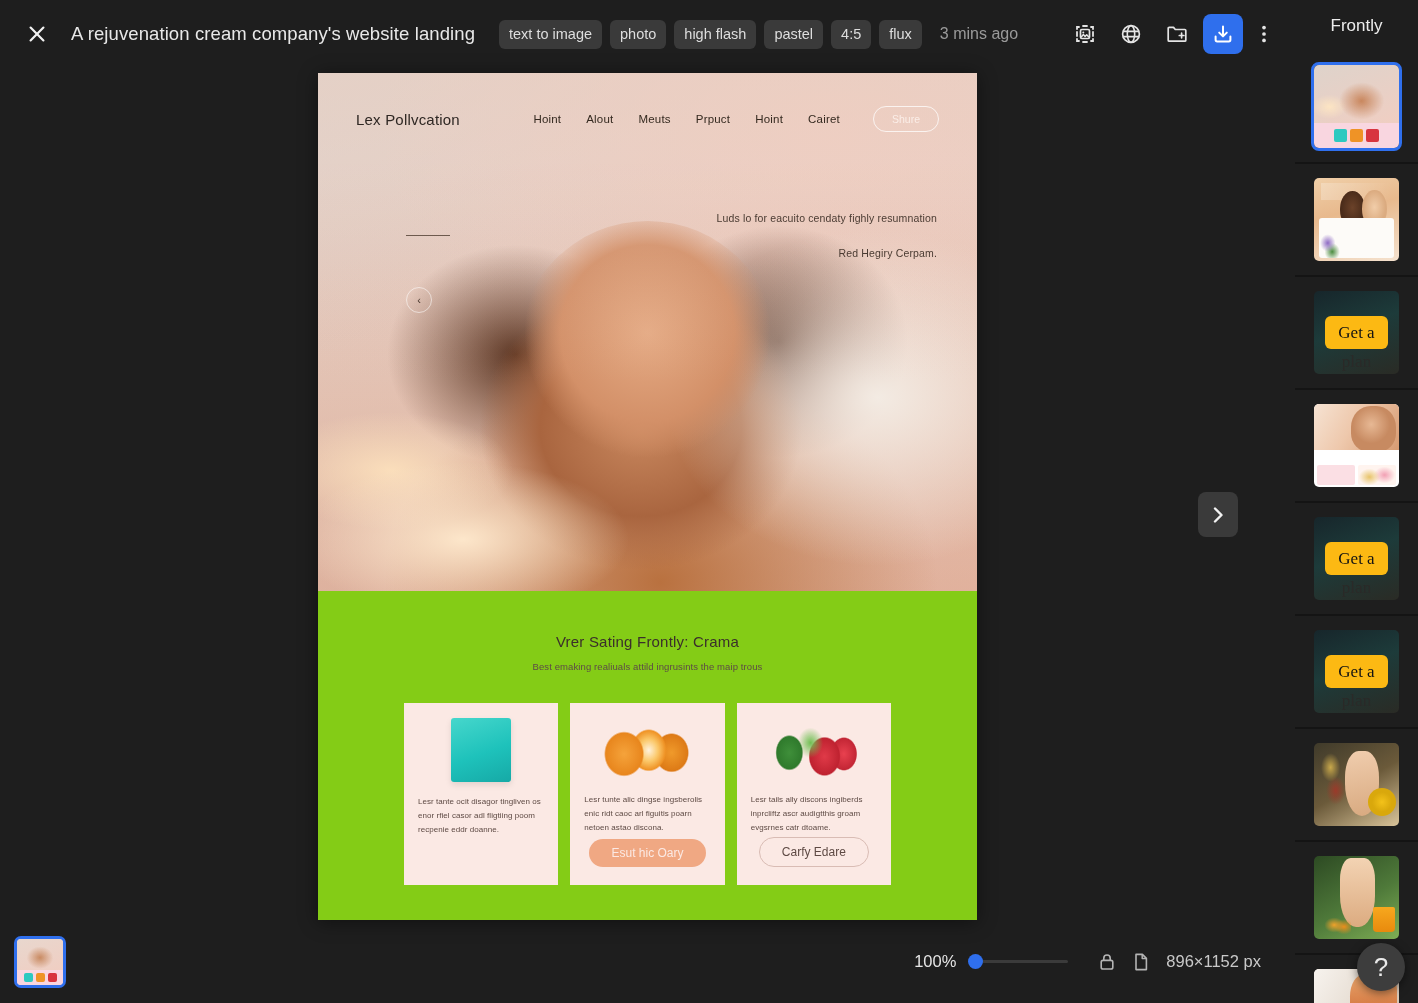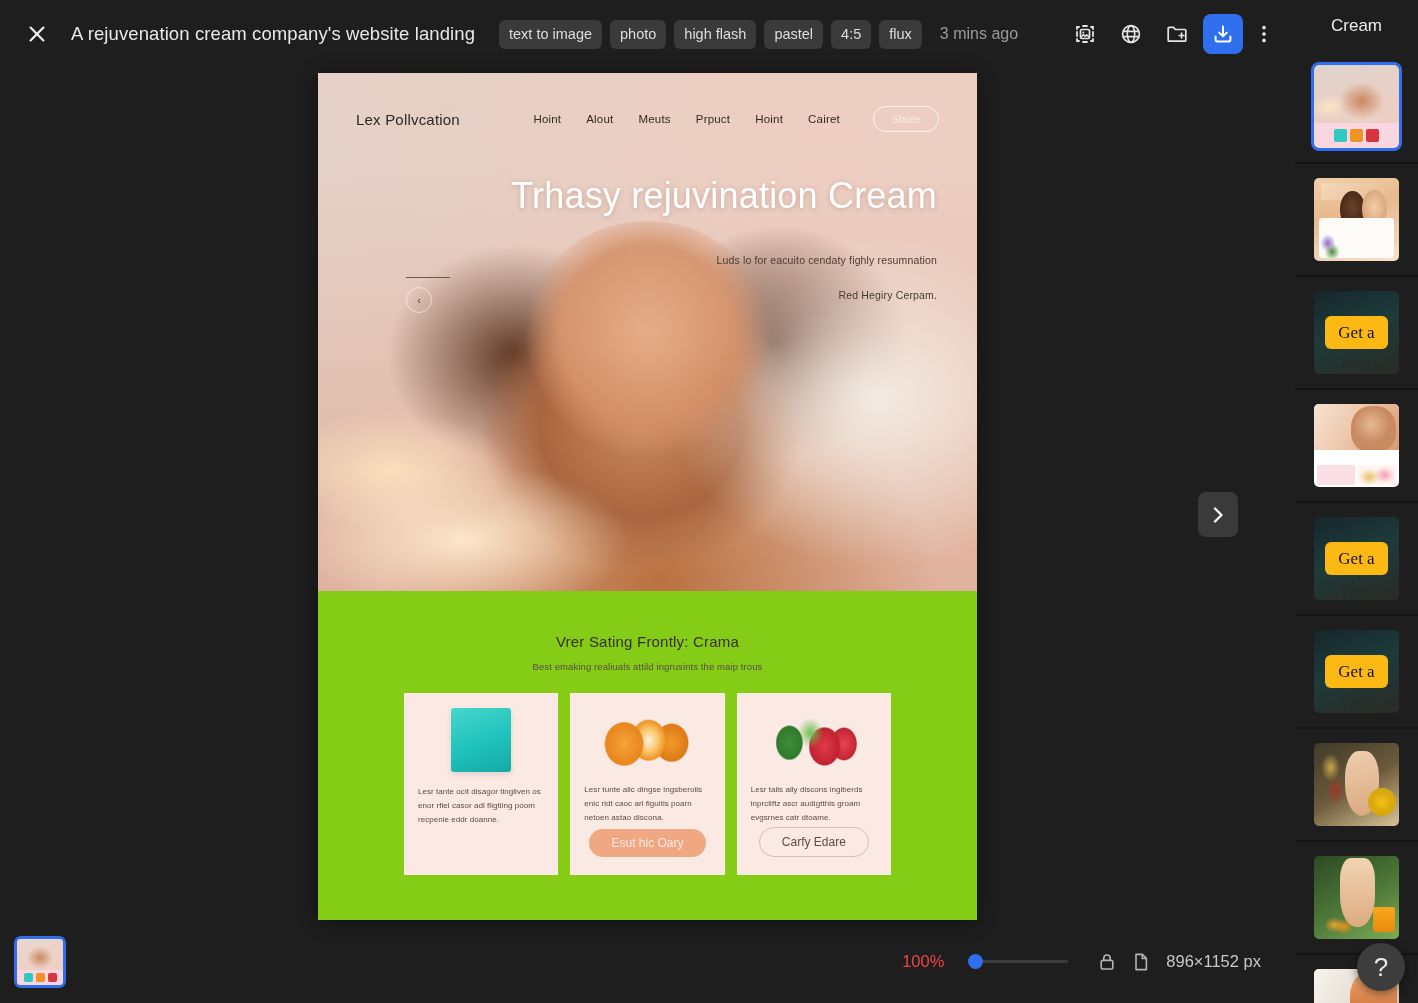--- a/index.html
+++ b/index.html
@@ -158,21 +158,21 @@
     padding-top: 42px;
   }
   .feature-title {
     text-align: center; color: #3b2f2b; font-size: 15px; letter-spacing: .2px;
   }
   .feature-sub {
     text-align: center; color: #5d4b46; font-size: 9.5px; margin-top: 11px; letter-spacing: .1px;
   }
   .cards {
     display: flex; justify-content: center; gap: 12px;
-    margin-top: 21px; padding: 0 86px;
+    margin-top: 31px; padding: 0 86px;
   }
   .card {
     flex: 1 1 0; height: 182px;
     background: #fbe9e4;
     padding: 12px 14px 0;
     display: flex; flex-direction: column; align-items: center;
     position: relative;
   }
   .card-img { width: 88px; height: 62px; margin-top: 3px; border-radius: 4px; }
   .card-img.pouch {
@@ -237,21 +237,21 @@
     background: #f9d6e0;
     display: flex; align-items: flex-end; justify-content: center; gap: 3px;
     padding-bottom: 3px;
   }
   .mini-chip { width: 9px; height: 9px; border-radius: 2px; }
 
   .bb-right {
     margin-left: auto; display: flex; align-items: center; gap: 0;
     color: #b9b9b9; font-size: 16.5px;
   }
-  .zoom-label { margin-right: 24px; color: #ef4444; }
+  .zoom-label { margin-right: 12px; color: #e5e5e5; }
   .zoom-slider {
     position: relative; width: 100px; height: 14px; display: flex; align-items: center;
     cursor: pointer; margin-right: 22px;
   }
   .zoom-track { position: absolute; left: 6px; right: 0; height: 3px; background: #3b3b3b; border-radius: 2px; }
   .zoom-thumb {
     position: absolute; left: 0; width: 15px; height: 15px; border-radius: 50%;
     background: #2f6fed;
   }
   .bb-icon { width: 34px; height: 34px; display: flex; align-items: center; justify-content: center; cursor: pointer; color: #b4b4b4; }
@@ -445,21 +445,20 @@
               <span class="nav-link">Alout</span>
               <span class="nav-link">Meuts</span>
               <span class="nav-link">Prpuct</span>
               <span class="nav-link">Hoint</span>
               <span class="nav-link">Cairet</span>
               <span class="nav-cta">Shure</span>
             </div>
           </div>
 
           <div class="hero-copy">
-            <div class="hero-title">Trhasy rejuvination Cream</div>
             <div class="hero-sub">Luds lo for eacuito cendaty fighly resumnation</div>
             <div class="hero-rule"></div>
             <div class="hero-sub2">Red Hegiry Cerpam.</div>
           </div>
 
           <div class="hero-circle-btn">‹</div>
         </div>
 
         <div class="feature">
           <div class="feature-title">Vrer Sating Frontly: Crama</div>
@@ -530,21 +529,21 @@
           </svg>
         </div>
 
         <span class="dims">896×1152 px</span>
       </div>
     </div>
   </div>
 
   <div class="sidebar">
 
-    <div class="sb-head">Cream</div>
+    <div class="sb-head">Frontly</div>
 
     <div class="sb-list">
 
       <div class="sb-item selected">
         <div class="sb-thumb t-landing">
           <div class="top"></div>
           <div class="bot">
             <i style="background:#2ec9c0"></i>
             <i style="background:#ef9326"></i>
             <i style="background:#d8343f"></i>

